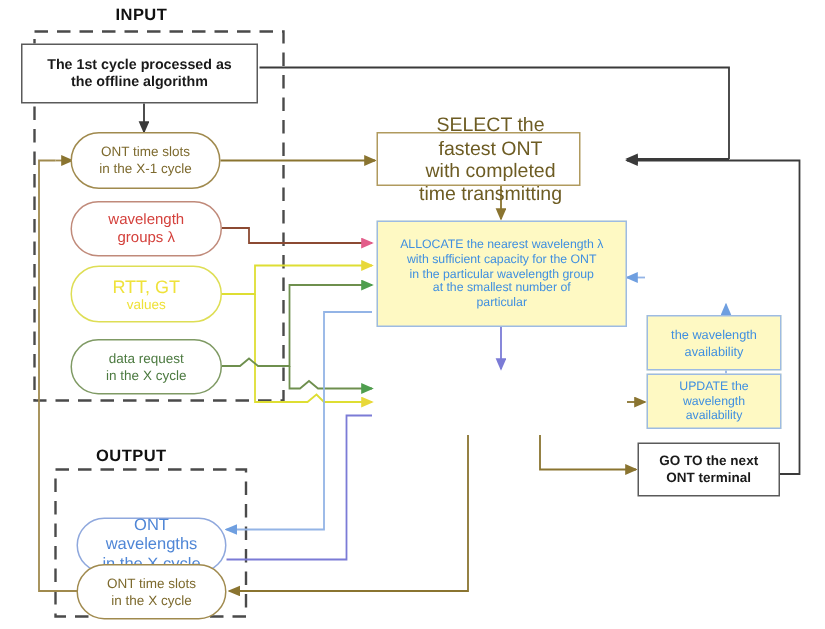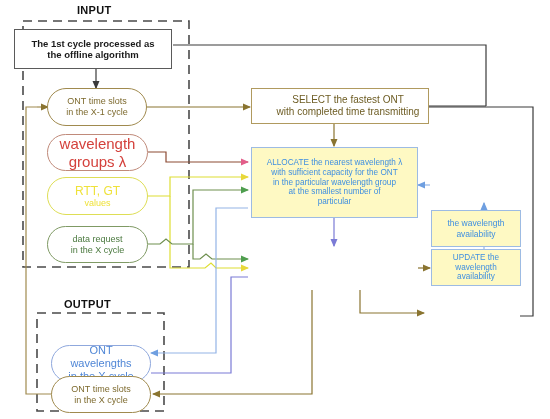--- a/index.html
+++ b/index.html
@@ -114,42 +114,42 @@
     </span>
   </div>
 
   <div class="node pill tan" style="left:47px;top:88px;width:100px;height:38px;font-size:9px;">
     <span>
       <span>ONT time slots</span>
       <span>in the X-1 cycle</span>
     </span>
   </div>
 
-  <div class="node pill redpill" style="left:47px;top:134px;width:101px;height:37px;font-size:15px;">
+  <div class="node pill redpill" style="left:47px;top:134px;width:101px;height:37px;font-size:10px;">
     <span>
       <span>wavelength</span>
       <span>groups λ</span>
     </span>
   </div>
 
   <div class="node pill yelpill" style="left:47px;top:177px;width:101px;height:38px;">
     <span>
       <span style="font-size:12px;">RTT, GT</span>
       <span style="font-size:9px;">values</span>
     </span>
   </div>
 
   <div class="node pill grnpill" style="left:47px;top:226px;width:101px;height:37px;font-size:9px;">
     <span>
       <span>data request</span>
       <span>in the X cycle</span>
     </span>
   </div>
 
-  <div class="node tanbox" style="left:251px;top:88px;width:178px;height:36px;font-size:10px;padding-left:16px;">
+  <div class="node tanbox" style="left:251px;top:88px;width:136px;height:36px;font-size:13px;padding-left:16px;">
     <span>
       <span>SELECT the fastest ONT</span>
       <span>with completed time transmitting</span>
     </span>
   </div>
 
   <div class="node blubox" style="left:251px;top:147px;width:167px;height:71px;font-size:8.2px;">
     <span>
       <span>ALLOCATE the nearest wavelength λ</span>
       <span>with sufficient capacity for the ONT</span>
@@ -167,20 +167,26 @@
     </span>
   </div>
 
   <div class="node blubox" style="left:431px;top:249px;width:90px;height:37px;font-size:8.2px;">
     <span>
       <span>UPDATE the</span>
       <span>wavelength availability</span>
     </span>
   </div>
 
+  <div class="node rect" style="left:425px;top:295px;width:95px;height:36px;font-size:9px;">
+    <span>
+      <span>GO TO the next</span>
+      <span>ONT terminal</span>
+    </span>
+  </div>
 
   <div class="node pill blupill" style="left:51px;top:334px;width:100px;height:37px;font-size:11px;margin-top:11px;">
     <span>
       <span>ONT wavelengths</span>
       <span>in the X cycle</span>
     </span>
   </div>
 
   <div class="node pill tan" style="left:51px;top:376px;width:100px;height:37px;font-size:9px;">
     <span>

